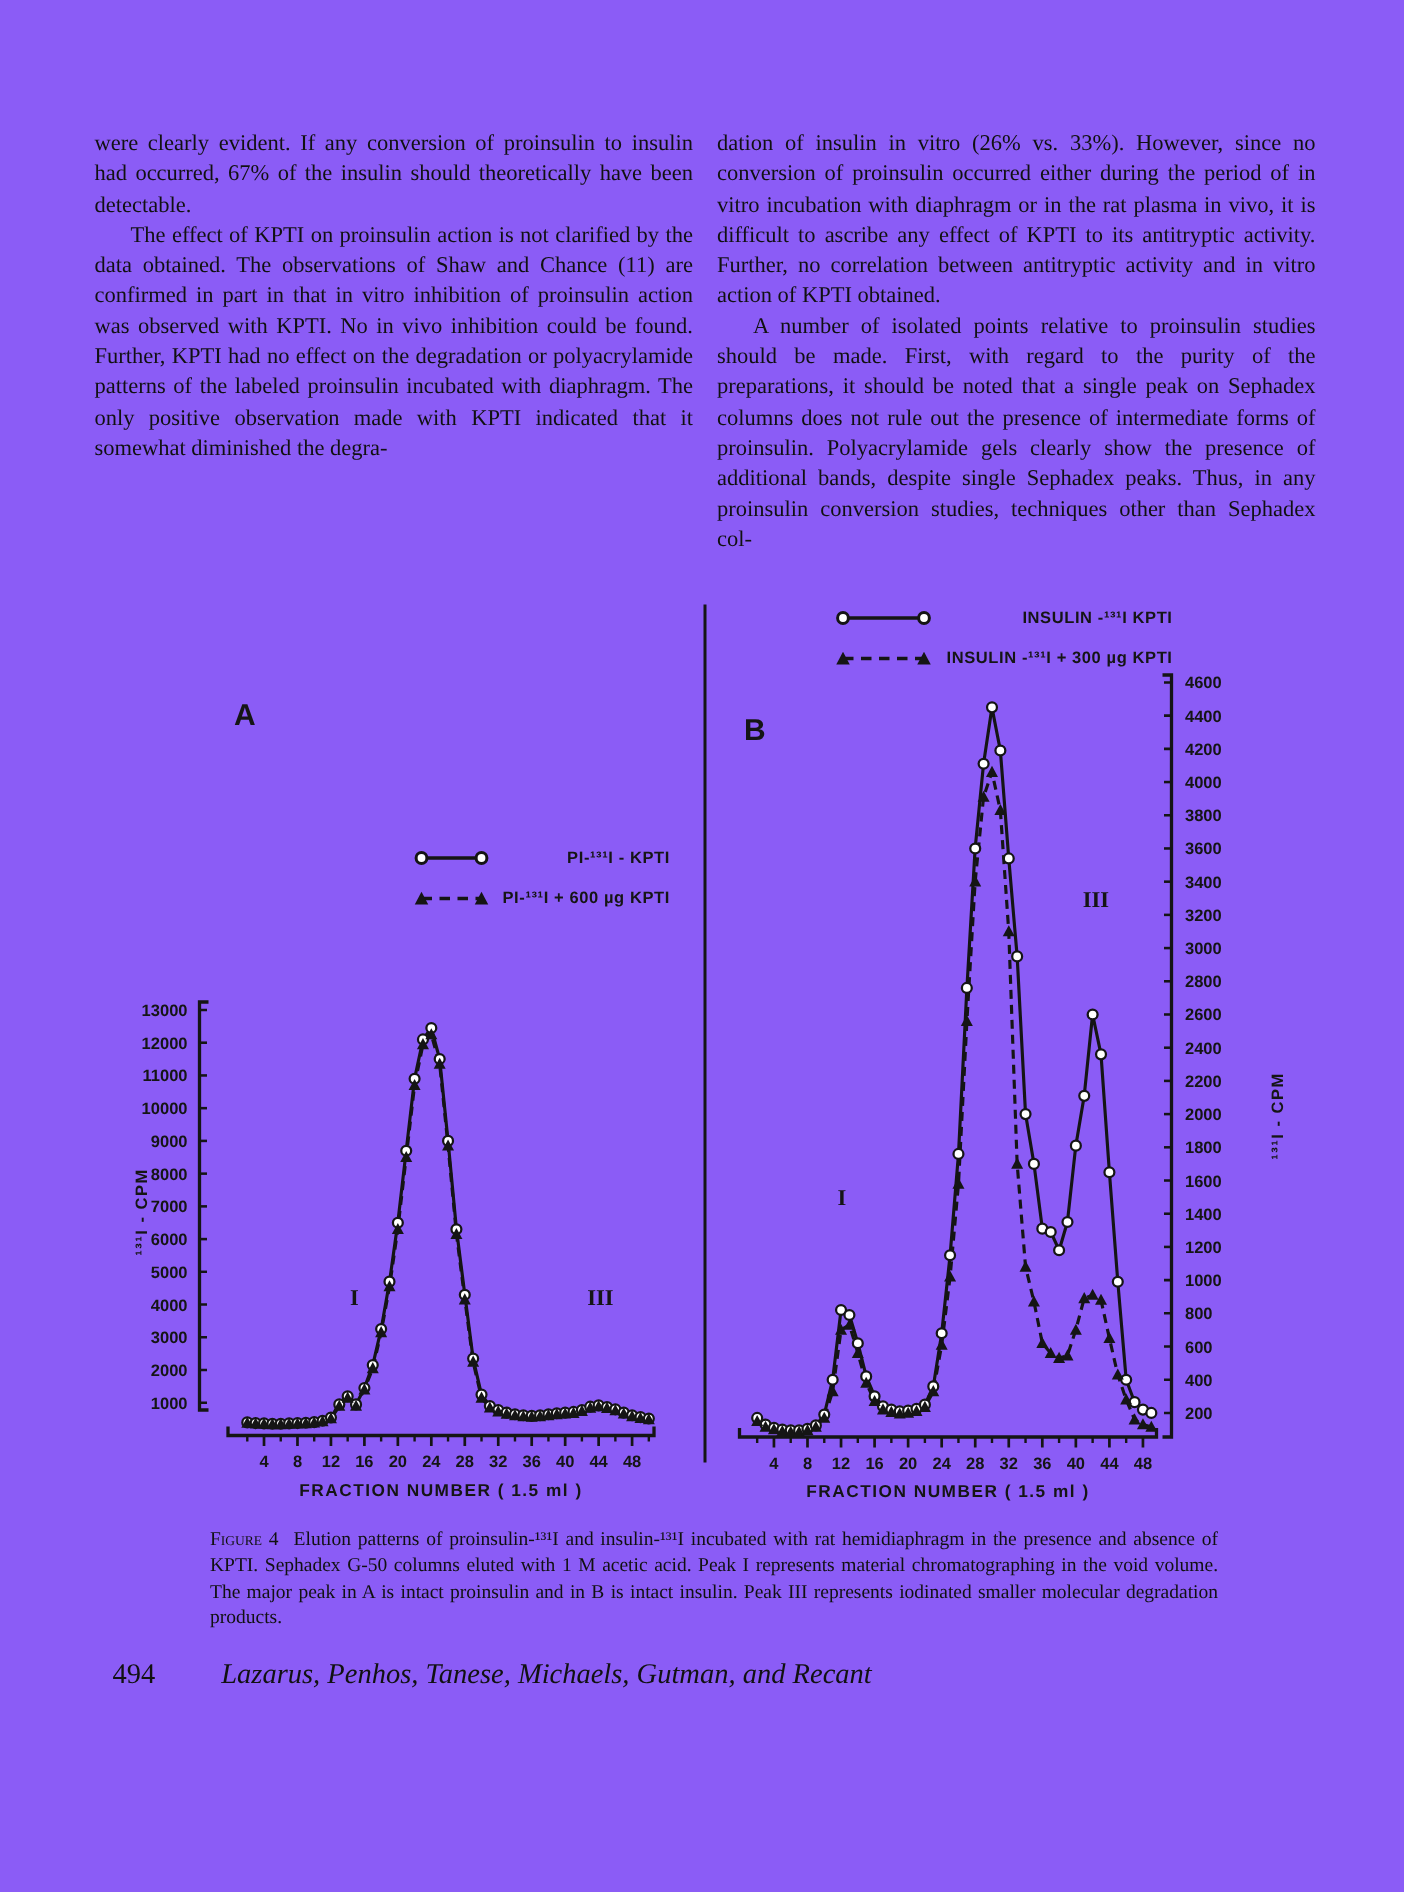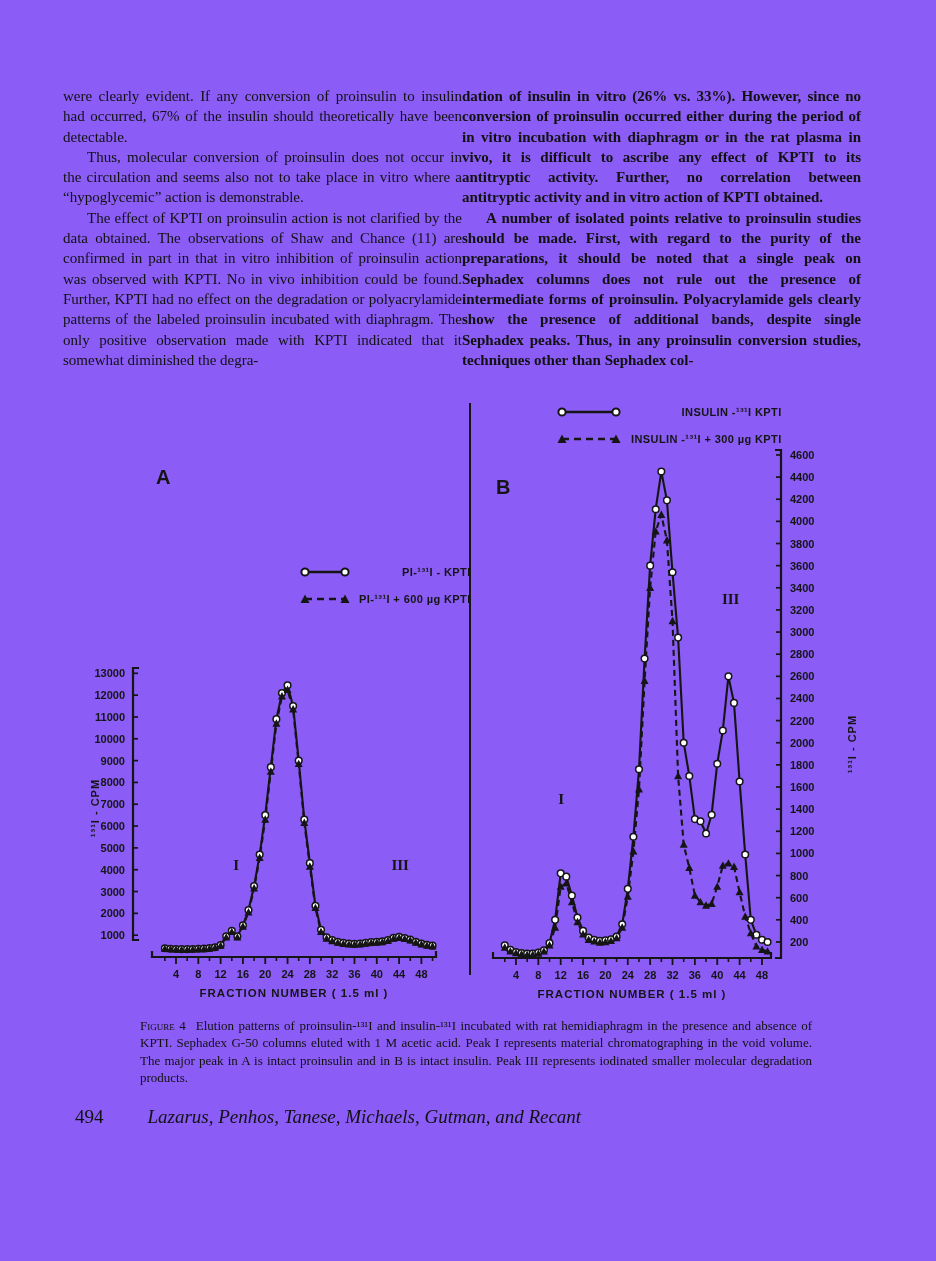--- a/index.html
+++ b/index.html
@@ -2,30 +2,30 @@
 <html><head>
 <meta charset="utf-8">
 <style>
   html,body{margin:0;padding:0;background:#ffffff;}
   .page{position:relative;width:936px;height:1261px;background:#8b5cf6;overflow:hidden;
         font-family:"Liberation Serif",serif;color:#111;}
   .col{position:absolute;top:86px;width:399px;font-size:15px;line-height:20.3px;text-align:justify;}
   .col p{margin:0;text-indent:1.6em;}
   .col p.noindent{text-indent:0;}
   .col-left{left:63px;}
-  .col-right{left:462px;font-weight:bold;}
+  .col-right{left:478px;}
 
   .figure-area{position:absolute;left:0;top:390px;width:936px;height:625px;}
   .divider{position:absolute;left:469px;top:13px;width:2px;height:572px;background:#151515;}
   .panel-letter{position:absolute;font:700 20px "Liberation Sans",sans-serif;color:#151515;}
   #panelA{left:156px;top:76px;}
   #panelB{left:496px;top:86px;}
 
   .legend{position:absolute;}
-  #legendA{left:300px;top:168px;}
+  #legendA{left:276px;top:168px;}
   #legendB{left:556px;top:8px;}
   .legend-row{display:flex;align-items:center;height:27px;justify-content:space-between;}
   .legend-row .sym{flex:0 0 auto;margin-right:9px;}
   .legend-row .lab{font:700 11px "Liberation Sans",sans-serif;letter-spacing:.4px;color:#151515;white-space:nowrap;}
 
   .chart-svg{position:absolute;}
   #chartA{left:60px;top:240px;}
   #chartB{left:460px;top:30px;}
 
   .ylabel{position:absolute;font:700 11px "Liberation Sans",sans-serif;letter-spacing:1px;color:#151515;
@@ -44,21 +44,20 @@
   .axistitle{font:700 11.5px "Liberation Sans",sans-serif;fill:#151515;letter-spacing:1px;}
   .peaklabel{font:700 15px "Liberation Serif",serif;fill:#151515;}
 </style>
 </head>
 <body>
 
 <div class="page">
 
   <div class="col col-left">
     <p class="noindent">were clearly evident. If any conversion of proinsulin to insulin had occurred, 67% of the insulin should theoretically have been detectable.</p>
-    <p>Thus, molecular conversion of proinsulin does not occur in the circulation and seems also not to take place in vitro where a “hypoglycemic” action is demonstrable.</p>
     <p>The effect of KPTI on proinsulin action is not clarified by the data obtained. The observations of Shaw and Chance (11) are confirmed in part in that in vitro inhibition of proinsulin action was observed with KPTI. No in vivo inhibition could be found. Further, KPTI had no effect on the degradation or polyacrylamide patterns of the labeled proinsulin incubated with diaphragm. The only positive observation made with KPTI indicated that it somewhat diminished the degra-</p>
   </div>
 
   <div class="col col-right">
     <p class="noindent">dation of insulin in vitro (26% vs. 33%). However, since no conversion of proinsulin occurred either during the period of in vitro incubation with diaphragm or in the rat plasma in vivo, it is difficult to ascribe any effect of KPTI to its antitryptic activity. Further, no correlation between antitryptic activity and in vitro action of KPTI obtained.</p>
     <p>A number of isolated points relative to proinsulin studies should be made. First, with regard to the purity of the preparations, it should be noted that a single peak on Sephadex columns does not rule out the presence of intermediate forms of proinsulin. Polyacrylamide gels clearly show the presence of additional bands, despite single Sephadex peaks. Thus, in any proinsulin conversion studies, techniques other than Sephadex col-</p>
   </div>
 
   <div class="figure-area">
     <div class="divider"></div>

